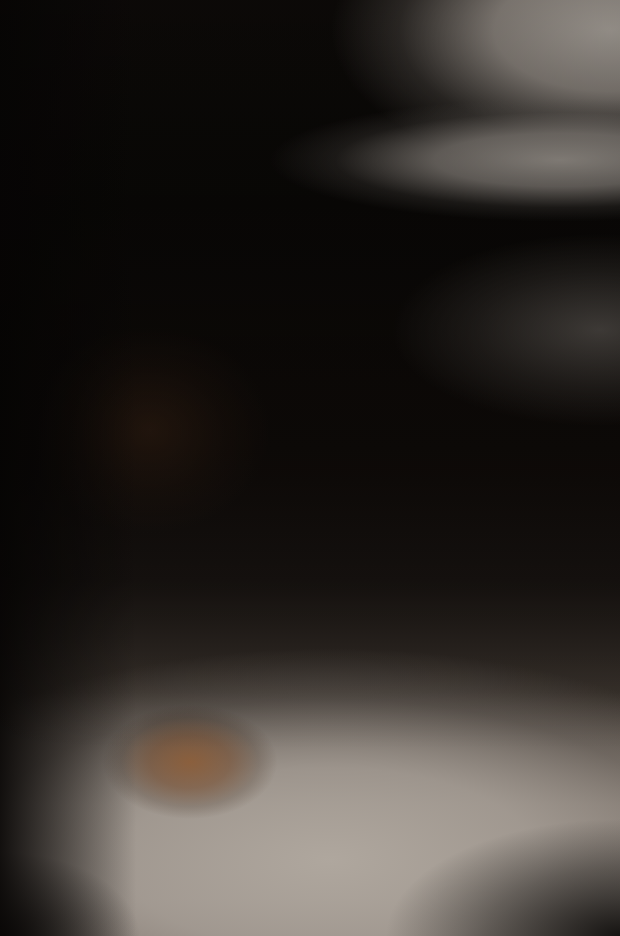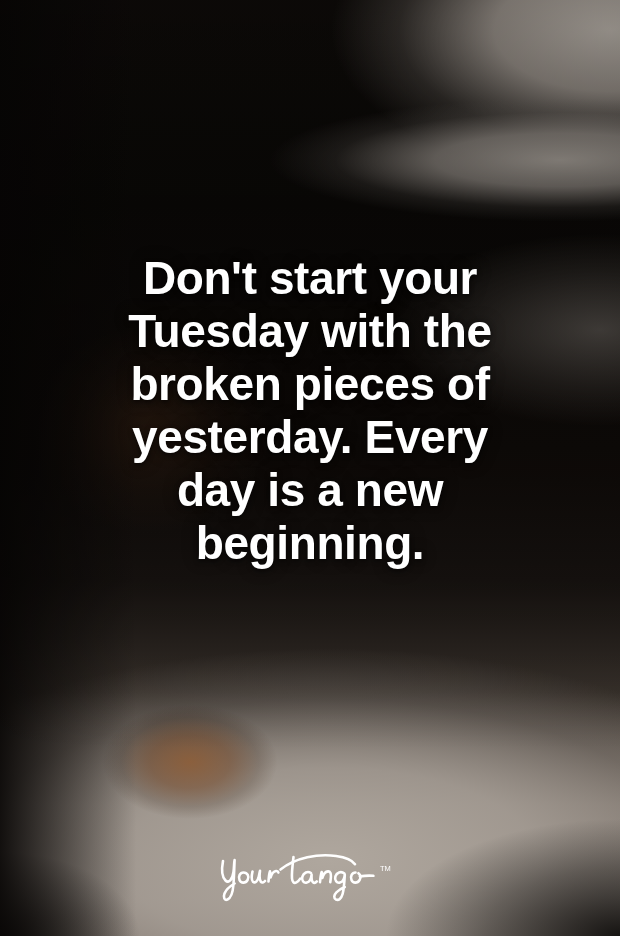--- a/index.html
+++ b/index.html
@@ -160,61 +160,15 @@
   <div class="bg-layer bg-base"></div>
   <div class="bg-layer bg-sweep-top"></div>
   <div class="bg-layer bg-band"></div>
   <div class="bg-layer bg-band2"></div>
   <div class="bg-layer bg-bottom"></div>
   <div class="bg-layer bg-warm"></div>
   <div class="bg-layer bg-glow"></div>
   <div class="bg-layer bg-vignette"></div>
   <div class="bg-layer bg-scrim"></div>
 
-  <div id="quote">Don't start your
-Tuesday with the
-broken pieces of
-yesterday. Every
-day is a new
-beginning.</div>
 
-  <div id="logo-wrap">
-    <svg id="logo-svg" width="200" height="64" viewBox="0 0 200 64" aria-hidden="true">
-      <g fill="none" stroke="#ffffff" stroke-width="2.6" stroke-linecap="round" stroke-linejoin="round">
-
-        <path d="M13 16 C11.5 24, 12 32, 15.5 35.5 C19 39, 22.5 34, 23.5 27 C24.2 21.5, 24 17.5, 24.6 15
-                 C24.2 24, 24 33, 23.4 40 C22.8 47.5, 21 53, 17.5 54.5 C14.5 55.8, 13 52.5, 14.5 48.5
-                 C16 44.5, 19.5 41.5, 24.6 38.5"></path>
-
-        <path d="M33.5 27.5 C30 27.5, 28 31.5, 29.5 35 C31 38.5, 35.5 38.5, 37.6 35
-                 C39.6 31.6, 37.4 27.5, 33.5 27.5 Z"></path>
-
-        <path d="M42.5 26.5 C41.5 31, 41.2 35, 43 36.8 C45 38.8, 47.8 36, 48.8 31.5
-                 C49.5 28.5, 49.7 26.8, 50 25.8 C49.4 30.5, 49.2 34.5, 50.8 36.6 C52 38.2, 53.6 37.6, 55 36"></path>
-
-        <path d="M58.5 36.5 C58.8 32, 59.2 28.5, 60 26.3 C60.3 29, 60.4 31, 60.6 32.4
-                 C61.6 29, 63.4 26.4, 66 26 C67.4 25.8, 68.2 26.6, 68.4 27.6"></path>
-
-        <path d="M70.5 24.5 C86 12.5, 108 8.5, 126 11 C136 12.4, 142.5 15.5, 145 19.2"></path>
-
-        <path d="M83.5 12 C82.4 21, 81.6 29, 82 33.5 C82.3 37.2, 84 38.6, 86.4 37.4 C88 36.6, 89.2 35.2, 90.2 33.6"></path>
-
-        <path d="M101 28 C97.6 25.8, 93.6 27.6, 92.4 31.6 C91.3 35.3, 93.6 38.4, 96.8 37.6
-                 C99.6 36.9, 101.2 33.8, 101.6 29.6 C101.4 33.4, 101.5 36, 103 37.3 C104.2 38.3, 105.6 37.8, 106.8 36.4"></path>
-
-        <path d="M110 37.2 C110.4 32.6, 110.9 29.2, 111.7 27 C112 29.6, 112.1 31.6, 112.3 33
-                 C113.4 29.4, 115.4 26.6, 118 26.4 C120.2 26.2, 121.2 28.4, 120.9 32 C120.7 34.4, 120.4 36, 120.3 37.2"></path>
-
-        <path d="M134.4 28.5 C131 25.8, 126.6 27.4, 125.4 31.4 C124.3 35.2, 126.8 38.4, 130 37.6
-                 C132.8 36.9, 134.4 33.8, 134.8 29.6 C134.4 37, 134 44, 132.6 49 C131.3 53.6, 128.6 55.8, 126 54.6
-                 C123.6 53.5, 123.6 50.2, 126.4 47.4 C128.8 45, 132 43.2, 134.8 42"></path>
-
-        <path d="M145.5 27.5 C142 27.5, 140 31.5, 141.5 35 C143 38.5, 147.5 38.5, 149.6 35
-                 C151 32.6, 150.4 29.8, 148.4 28.2"></path>
-        <path d="M149.8 31.4 C155 30.6, 159.6 30.4, 163.4 30.8"></path>
-      </g>
-
-      <text x="170" y="26" fill="#ffffff" font-size="7.5" font-family="Liberation Sans, sans-serif">TM</text>
-    </svg>
-    <span id="logo-text-fallback">YourTango</span>
-  </div>
 
 </div>
 
 </body></html>

